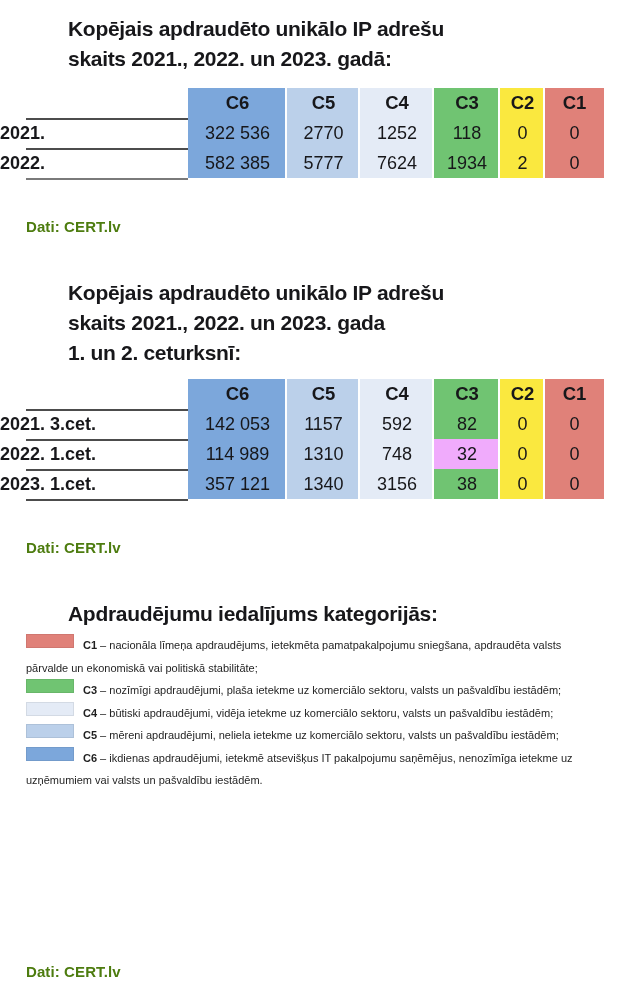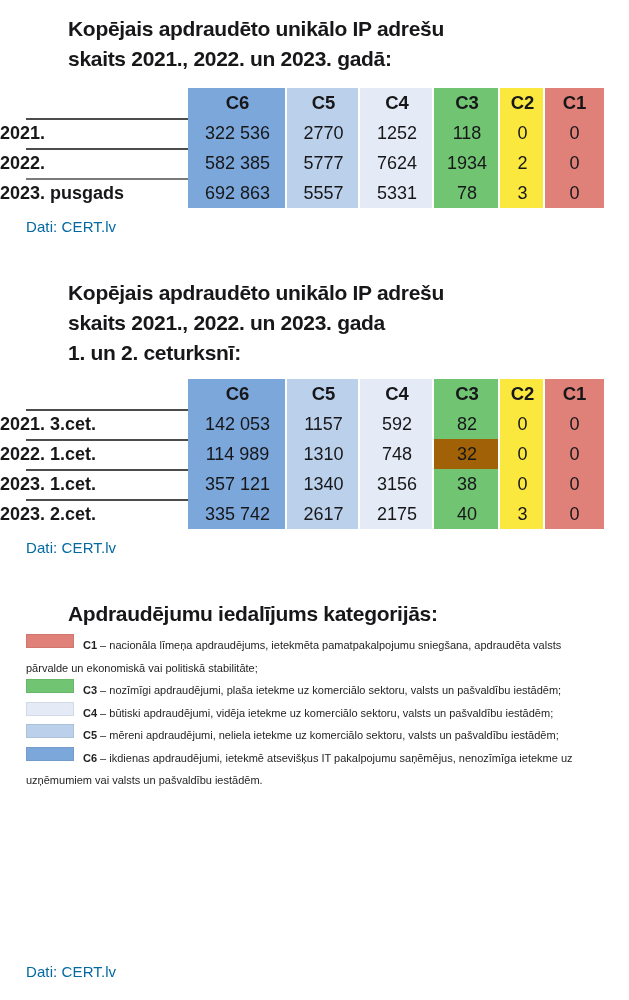--- a/index.html
+++ b/index.html
@@ -84,22 +84,23 @@
     white-space: nowrap;
   }
 
   .sep { position: absolute; background: #4c4c4c; height: 2px; }
   .sep-light { position: absolute; background: #7a7a7a; height: 1.5px; }
 
   
   .source {
     position: absolute;
     font-size: 15px;
-    color: #0369a1;
+    color: #4d7c0f;
     letter-spacing: 0.1px;
+    font-weight: bold;
   }
 
   
   .legend-block {
     position: absolute;
     left: 26px;
     width: 580px;
     font-size: 11px;
     line-height: 22.5px;
     color: #1f1f1f;
@@ -162,29 +163,20 @@
       </tr>
       <tr>
         <td class="rowlabel">2022.</td>
         <td class="cell" style="background: rgb(124, 167, 219); box-shadow: rgb(255, 255, 255) -2px 0px 0px inset;">582 385</td>
         <td class="cell" style="background: rgb(187, 208, 234); box-shadow: rgb(255, 255, 255) -2px 0px 0px inset;">5777</td>
         <td class="cell" style="background: rgb(228, 235, 246); box-shadow: rgb(255, 255, 255) -2px 0px 0px inset;">7624</td>
         <td class="cell" style="background: rgb(112, 196, 114); box-shadow: rgb(255, 255, 255) -2px 0px 0px inset;">1934</td>
         <td class="cell" style="background: rgb(250, 232, 63); box-shadow: rgb(255, 255, 255) -2px 0px 0px inset;">2</td>
         <td class="cell" style="background: rgb(224, 129, 121); box-shadow: none;">0</td>
       </tr>
-      <tr>
-        <td class="rowlabel">2023. pusgads</td>
-        <td class="cell" style="background: rgb(124, 167, 219); box-shadow: rgb(255, 255, 255) -2px 0px 0px inset;">692 863</td>
-        <td class="cell" style="background: rgb(187, 208, 234); box-shadow: rgb(255, 255, 255) -2px 0px 0px inset;">5557</td>
-        <td class="cell" style="background: rgb(228, 235, 246); box-shadow: rgb(255, 255, 255) -2px 0px 0px inset;">5331</td>
-        <td class="cell" style="background: rgb(112, 196, 114); box-shadow: rgb(255, 255, 255) -2px 0px 0px inset;">78</td>
-        <td class="cell" style="background: rgb(250, 232, 63); box-shadow: rgb(255, 255, 255) -2px 0px 0px inset;">3</td>
-        <td class="cell" style="background: rgb(224, 129, 121); box-shadow: none;">0</td>
-      </tr>
     </tbody>
   </table>
 
   <div class="sep" style="left:26px; top:118px; width:162px;"></div>
   <div class="sep" style="left:26px; top:148px; width:162px;"></div>
   <div class="sep-light" style="left:26px; top:178px; width:162px;"></div>
 
   <div class="source" style="left:26px; top:218px;">Dati: CERT.lv</div>
 
   <div class="section-title" style="position:absolute; left:26px; top:278px; width:570px;">Kopējais apdraudēto unikālo IP adrešu
@@ -220,42 +212,33 @@
         <td class="cell" style="background: rgb(228, 235, 246); box-shadow: rgb(255, 255, 255) -2px 0px 0px inset;">592</td>
         <td class="cell" style="background: rgb(112, 196, 114); box-shadow: rgb(255, 255, 255) -2px 0px 0px inset;">82</td>
         <td class="cell" style="background: rgb(250, 232, 63); box-shadow: rgb(255, 255, 255) -2px 0px 0px inset;">0</td>
         <td class="cell" style="background: rgb(224, 129, 121); box-shadow: none;">0</td>
       </tr>
       <tr>
         <td class="rowlabel">2022. 1.cet.</td>
         <td class="cell" style="background: rgb(124, 167, 219); box-shadow: rgb(255, 255, 255) -2px 0px 0px inset;">114 989</td>
         <td class="cell" style="background: rgb(187, 208, 234); box-shadow: rgb(255, 255, 255) -2px 0px 0px inset;">1310</td>
         <td class="cell" style="background: rgb(228, 235, 246); box-shadow: rgb(255, 255, 255) -2px 0px 0px inset;">748</td>
-        <td class="cell" style="background: #a16207; box-shadow: rgb(255, 255, 255) -2px 0px 0px inset;">32</td>
+        <td class="cell" style="background: #f0abfc; box-shadow: rgb(255, 255, 255) -2px 0px 0px inset;">32</td>
         <td class="cell" style="background: rgb(250, 232, 63); box-shadow: rgb(255, 255, 255) -2px 0px 0px inset;">0</td>
         <td class="cell" style="background: rgb(224, 129, 121); box-shadow: none;">0</td>
       </tr>
       <tr>
         <td class="rowlabel">2023. 1.cet.</td>
         <td class="cell" style="background: rgb(124, 167, 219); box-shadow: rgb(255, 255, 255) -2px 0px 0px inset;">357 121</td>
         <td class="cell" style="background: rgb(187, 208, 234); box-shadow: rgb(255, 255, 255) -2px 0px 0px inset;">1340</td>
         <td class="cell" style="background: rgb(228, 235, 246); box-shadow: rgb(255, 255, 255) -2px 0px 0px inset;">3156</td>
         <td class="cell" style="background: rgb(112, 196, 114); box-shadow: rgb(255, 255, 255) -2px 0px 0px inset;">38</td>
         <td class="cell" style="background: rgb(250, 232, 63); box-shadow: rgb(255, 255, 255) -2px 0px 0px inset;">0</td>
         <td class="cell" style="background: rgb(224, 129, 121); box-shadow: none;">0</td>
       </tr>
-      <tr>
-        <td class="rowlabel">2023. 2.cet.</td>
-        <td class="cell" style="background: rgb(124, 167, 219); box-shadow: rgb(255, 255, 255) -2px 0px 0px inset;">335 742</td>
-        <td class="cell" style="background: rgb(187, 208, 234); box-shadow: rgb(255, 255, 255) -2px 0px 0px inset;">2617</td>
-        <td class="cell" style="background: rgb(228, 235, 246); box-shadow: rgb(255, 255, 255) -2px 0px 0px inset;">2175</td>
-        <td class="cell" style="background: rgb(112, 196, 114); box-shadow: rgb(255, 255, 255) -2px 0px 0px inset;">40</td>
-        <td class="cell" style="background: rgb(250, 232, 63); box-shadow: rgb(255, 255, 255) -2px 0px 0px inset;">3</td>
-        <td class="cell" style="background: rgb(224, 129, 121); box-shadow: none;">0</td>
-      </tr>
     </tbody>
   </table>
 
   <div class="sep" style="left:26px; top:409px; width:162px;"></div>
   <div class="sep" style="left:26px; top:439px; width:162px;"></div>
   <div class="sep" style="left:26px; top:469px; width:162px;"></div>
   <div class="sep" style="left:26px; top:499px; width:162px;"></div>
 
   <div class="source" style="left:26px; top:539px;">Dati: CERT.lv</div>
 

